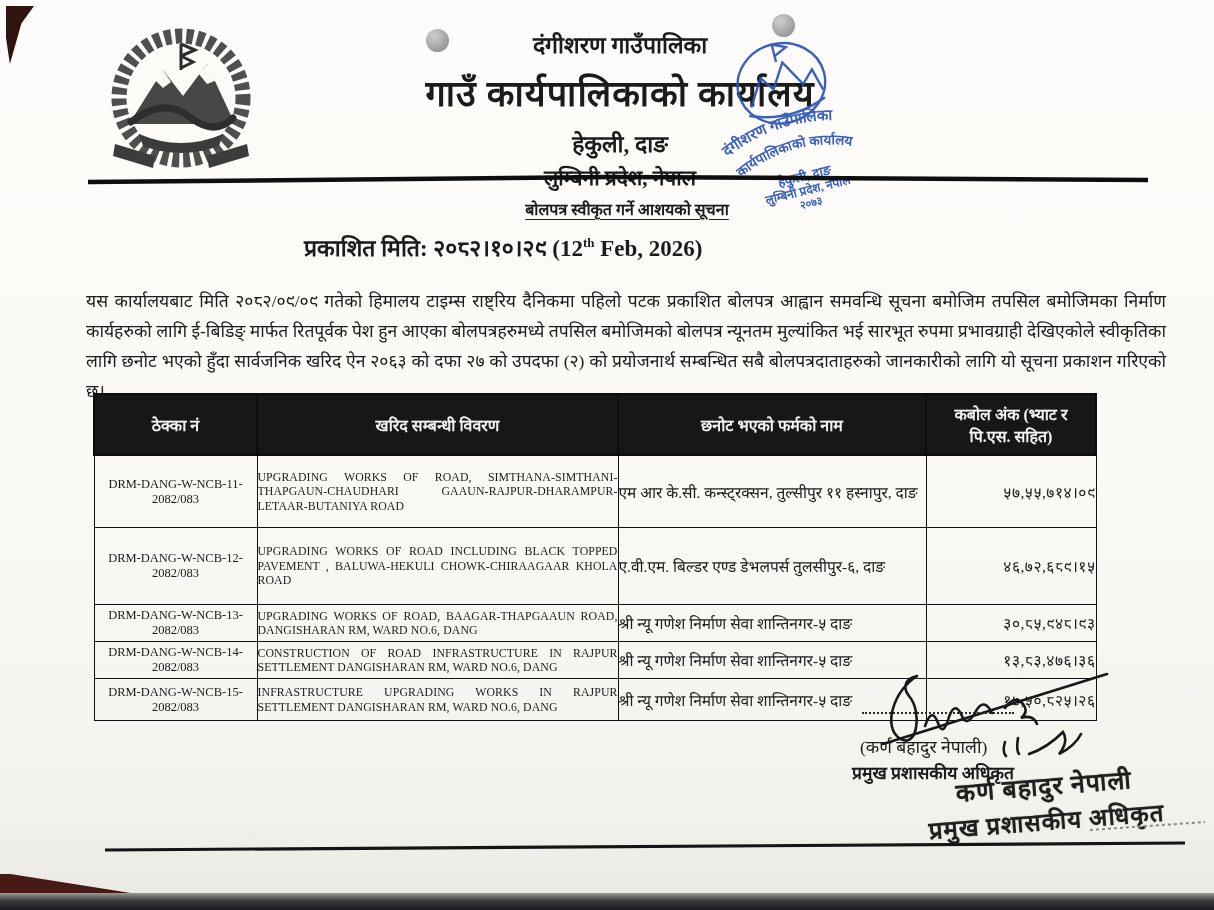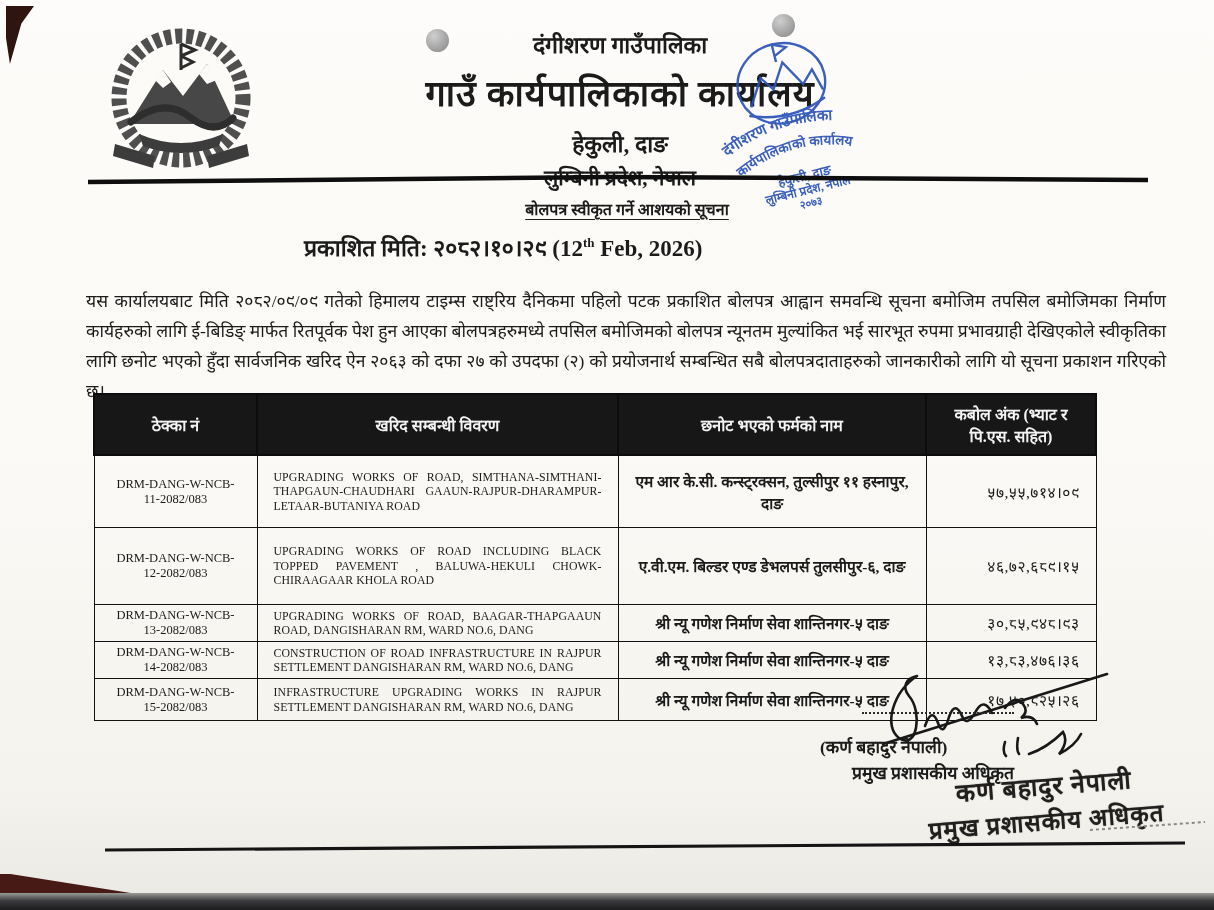--- a/index.html
+++ b/index.html
@@ -37,33 +37,33 @@
   
   .body-par{position:absolute;left:86px;top:286px;width:1080px;
     font-size:17.5px;line-height:30px;text-align:justify;}
   
   table.tender{position:absolute;left:93px;top:393px;width:1002px;
     border-collapse:collapse;table-layout:fixed;}
   table.tender col.c1{width:163px;} table.tender col.c2{width:361px;}
   table.tender col.c3{width:308px;} table.tender col.c4{width:170px;}
   table.tender th{background:#171717;color:#f3f3f3;font-size:16px;font-weight:700;
     height:55px;padding:2px 8px;border:2px solid #0c0c0c;}
-  table.tender td{border:1.6px solid #111;padding:3px 16px;vertical-align:middle;}
+  table.tender td{border:1.6px solid #111;padding:3px 0;vertical-align:middle;}
   td.tid{font-size:12.5px;text-align:center;line-height:15px;}
   td.desc{font-size:11.8px;line-height:14.5px;text-align:justify;text-align-last:left;
     letter-spacing:.1px;}
-  td.firm{font-size:15.5px;text-align:center;font-weight:bold;}
+  td.firm{font-size:15.5px;}
   td.amt{font-size:15.5px;text-align:right;letter-spacing:.5px;}
   tr.r1 td{height:65px;} tr.r2 td{height:70px;} tr.r3 td{height:30px;margin-top:44px;}
   tr.r4 td{height:30px;} tr.r5 td{height:35px;margin-top:37px;}
   
   .sig-scribble{position:absolute;left:855px;top:668px;}
   .sig-dots{position:absolute;left:862px;top:712px;width:152px;
     border-bottom:2.4px dotted #2a2a2a;}
-  .sig-name{position:absolute;left:820px;top:734px;font-size:17.5px;font-weight:700;}
+  .sig-name{position:absolute;left:860px;top:734px;font-size:17.5px;font-weight:400;}
   .sig-desig{position:absolute;left:852px;top:760px;font-size:17.5px;font-weight:600;}
   .name-stamp{position:absolute;left:900px;top:768px;width:290px;text-align:center;
     transform:rotate(-4.5deg);color:rgba(25,23,22,.92);
     text-shadow:0 0 1px rgba(40,35,35,.55);}
   .name-stamp .l1{font-size:25px;font-weight:700;letter-spacing:1px;}
   .name-stamp .l2{font-size:24px;font-weight:700;margin-top:2px;letter-spacing:1px;}
   .foot-rule{position:absolute;left:0;top:0;}
 </style>
 </head>
 <body>

